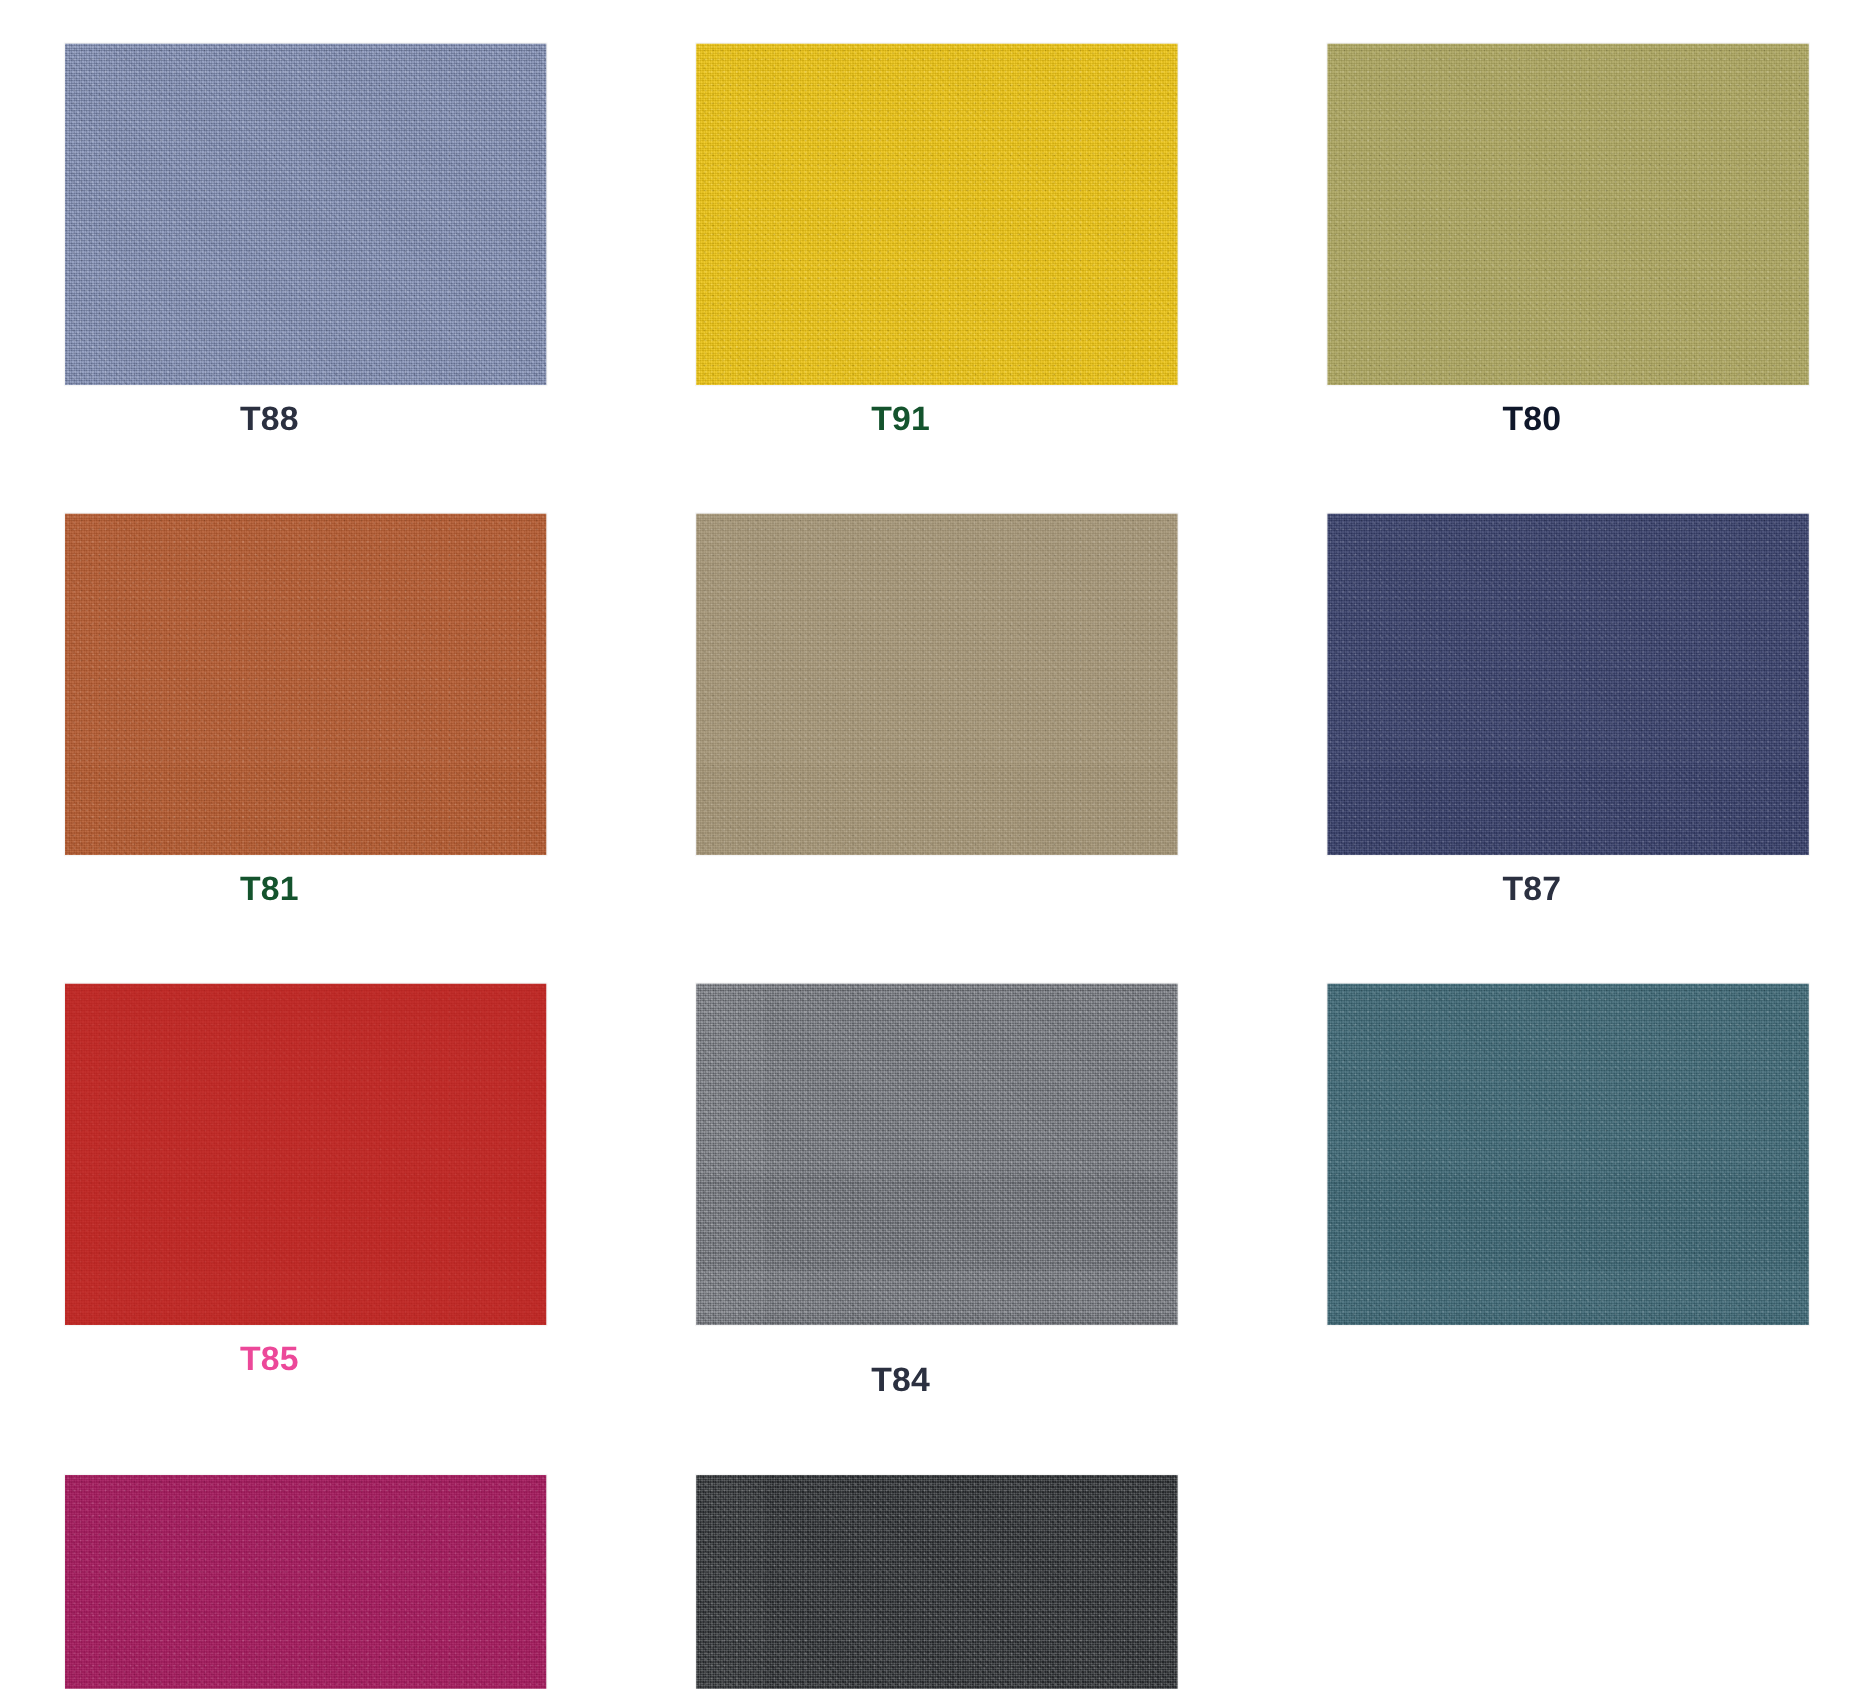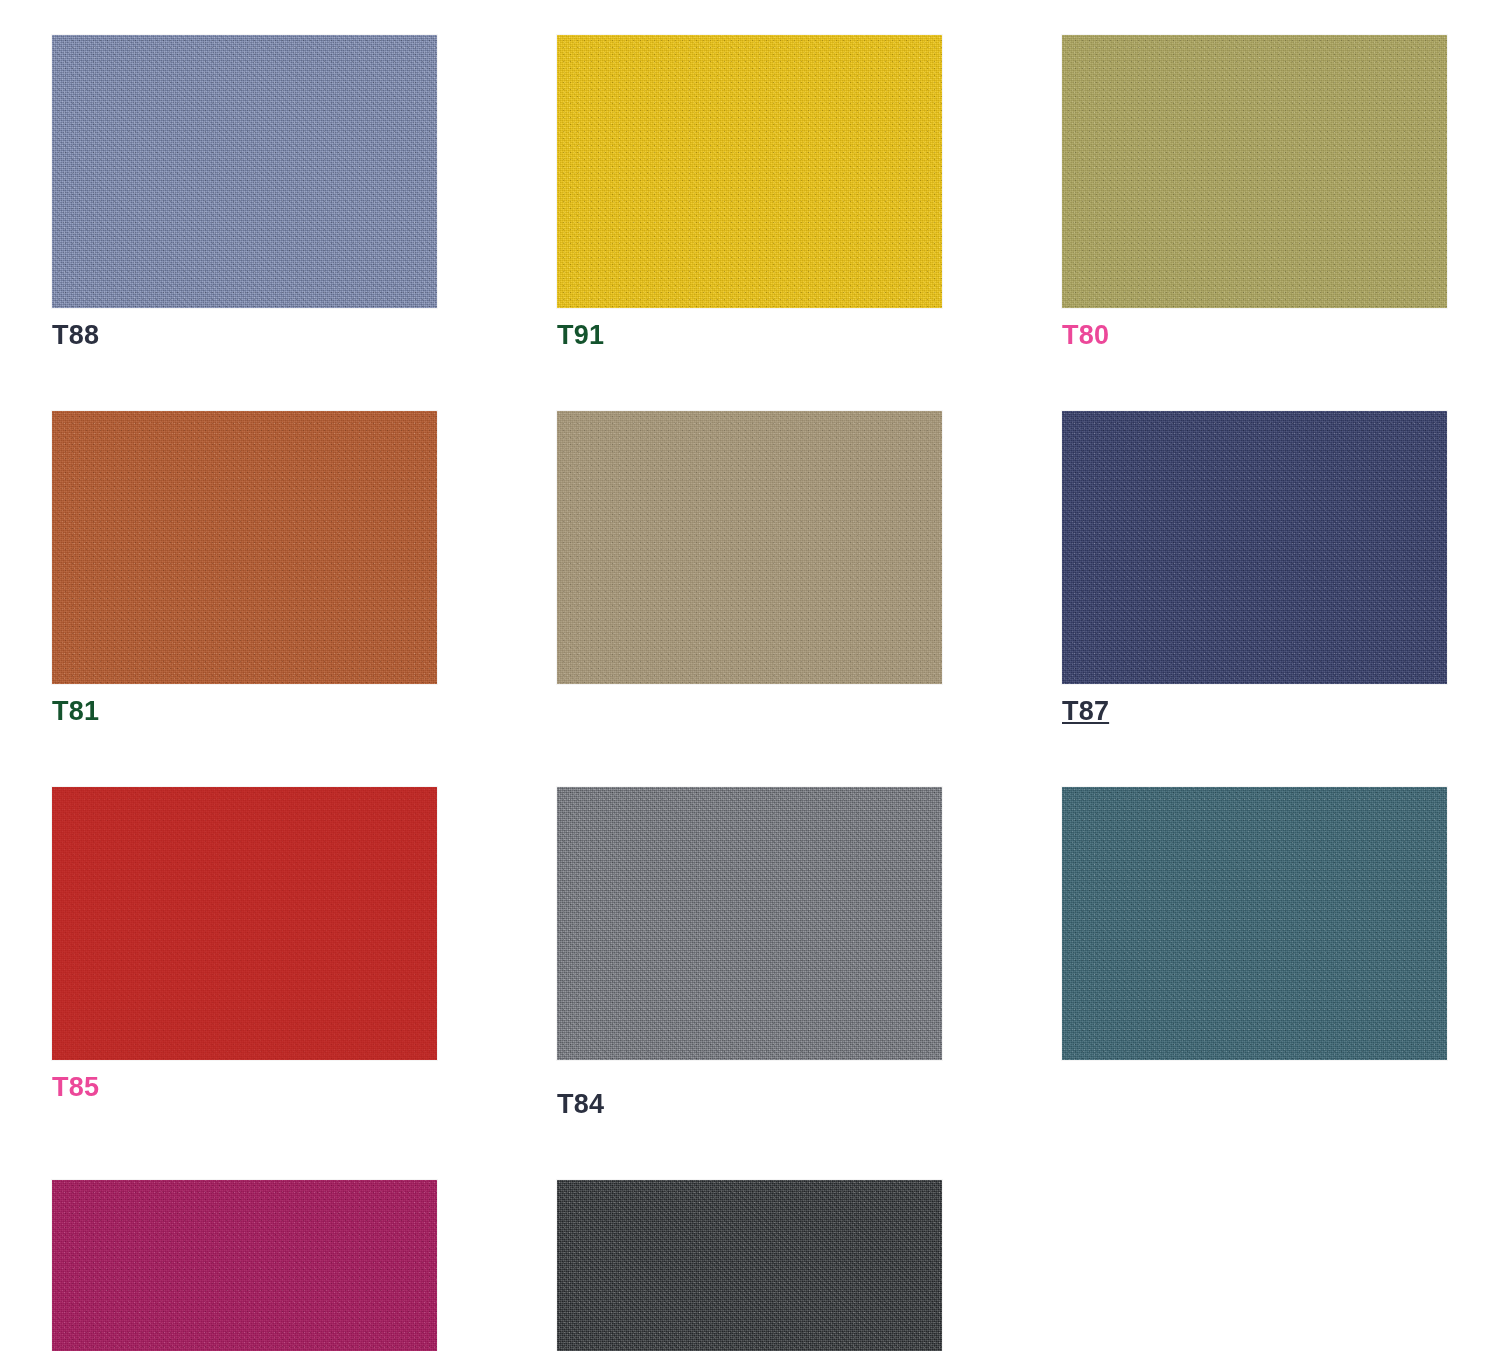--- a/index.html
+++ b/index.html
@@ -21,20 +21,21 @@
     top: 35px;
     width: 1390px;
     display: grid;
     grid-template-columns: 385px 385px 385px;
     column-gap: 120px;
     row-gap: 62px;
   }
 
   .swatch-cell {
     width: 327px;
+    text-align: center;
   }
 
   .swatch-chip {
     position: relative;
     width: 385px;
     height: 273px;
     overflow: hidden;
     background-color: #cccccc;
     box-shadow: 0 0 0 1px rgba(0,0,0,0.04);
   }
@@ -89,32 +90,32 @@
     <div class="swatch-cell">
       <div class="swatch-chip" style="background-color: rgb(125, 139, 180); --grain: 0.95; --speckle: 1;"></div>
       <div class="swatch-label" style="color: rgb(43, 48, 64);">T88</div>
     </div>
     <div class="swatch-cell">
       <div class="swatch-chip" style="background-color: rgb(238, 197, 19); --grain: 0.55; --speckle: 0.95;"></div>
       <div class="swatch-label" style="color: #14532d;">T91</div>
     </div>
     <div class="swatch-cell">
       <div class="swatch-chip" style="background-color: rgb(172, 165, 94); --grain: 0.5; --speckle: 0.95;"></div>
-      <div class="swatch-label" style="color: #ec4899;">T80</div>
+      <div class="swatch-label" style="color: #0f172a;">T80</div>
     </div>
     <div class="swatch-cell">
       <div class="swatch-chip" style="background-color: rgb(180, 90, 47); --grain: 0.45; --speckle: 0.8;"></div>
       <div class="swatch-label" style="color: #14532d;">T81</div>
     </div>
     <div class="swatch-cell">
       <div class="swatch-chip" style="background-color: rgb(168, 152, 121); --grain: 0.45; --speckle: 0.8;"></div>
     </div>
     <div class="swatch-cell">
       <div class="swatch-chip" style="background-color: rgb(53, 61, 105); --grain: 0.6; --speckle: 0.95;"></div>
-      <div class="swatch-label" style="color: rgb(43, 48, 64); text-decoration: underline;">T87</div>
+      <div class="swatch-label" style="color: rgb(43, 48, 64);">T87</div>
     </div>
     <div class="swatch-cell">
       <div class="swatch-chip" style="background-color: rgb(191, 39, 36); --grain: 0.18; --speckle: 0.3;"></div>
       <div class="swatch-label" style="color: #ec4899;">T85</div>
     </div>
     <div class="swatch-cell">
       <div class="swatch-chip" style="background-color: rgb(117, 120, 128); --grain: 1; --speckle: 1;"></div>
       <div class="swatch-label" style="color: rgb(43, 48, 64); margin-top: 31px;">T84</div>
     </div>
     <div class="swatch-cell">

